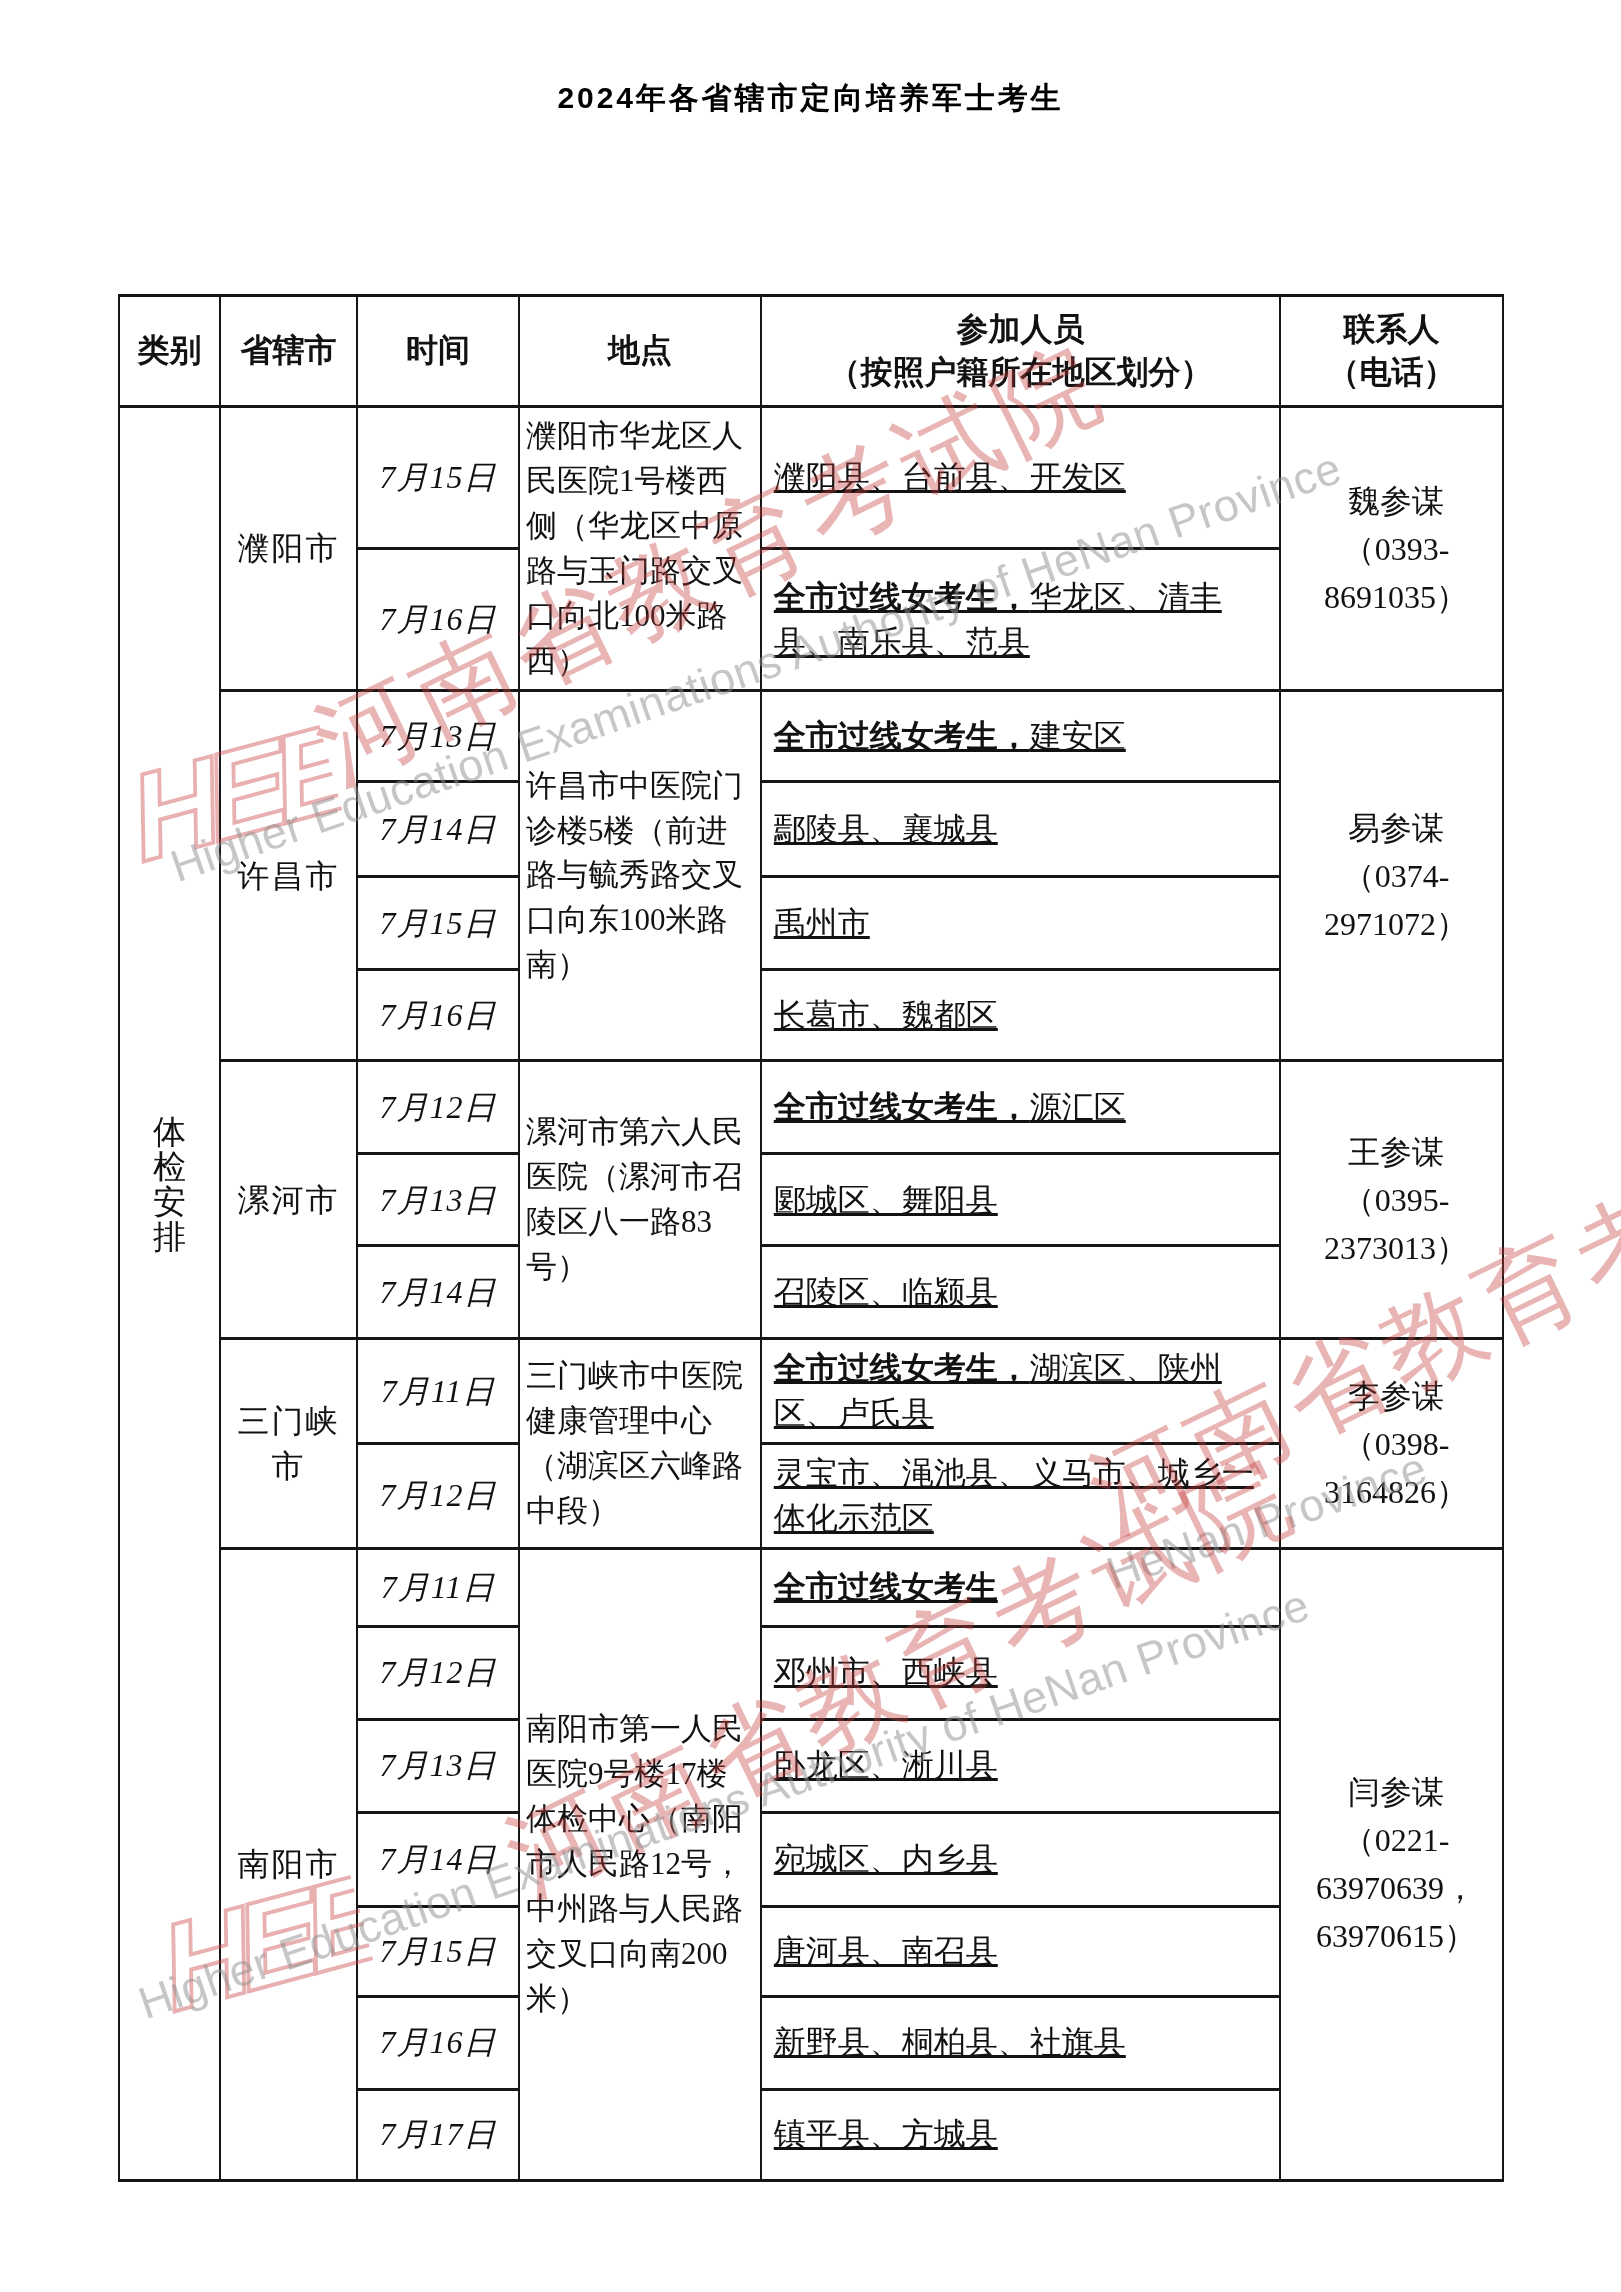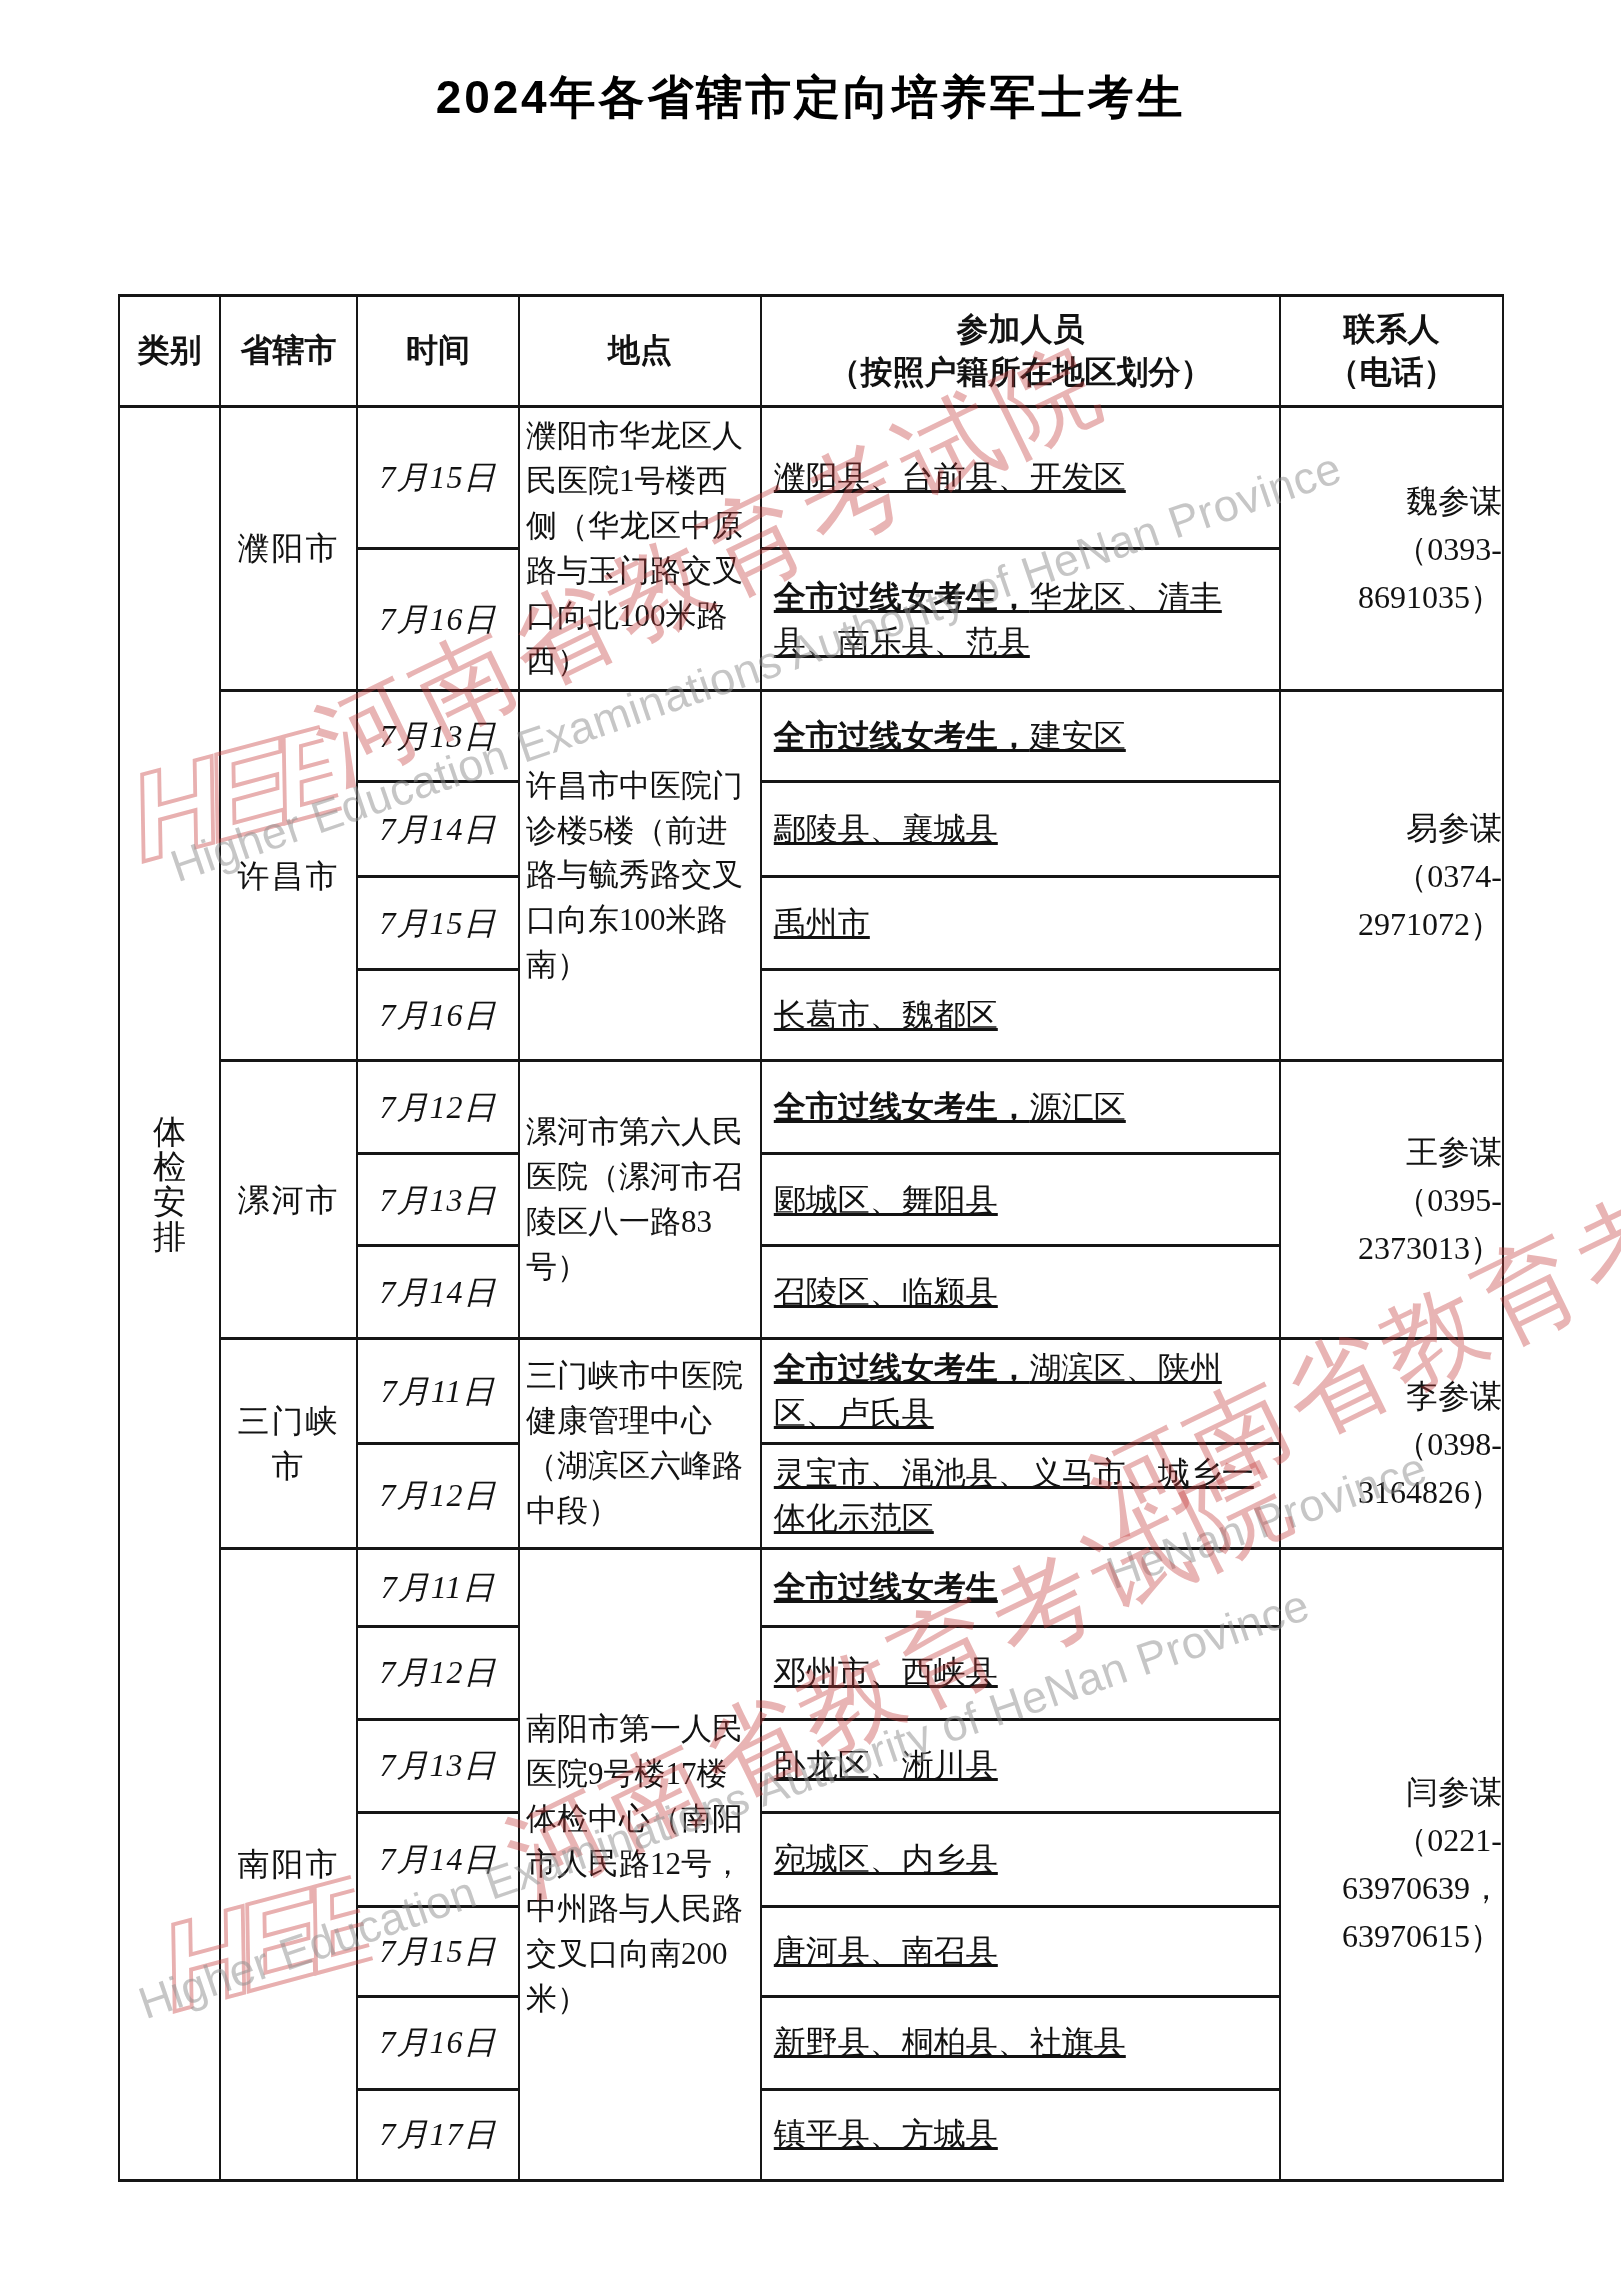--- a/index.html
+++ b/index.html
@@ -1,33 +1,33 @@
 <!DOCTYPE html>
 <html><head>
 <meta charset="utf-8">
 <style>
   html,body{margin:0;padding:0;background:#ffffff;}
   .page{position:relative;width:1621px;height:2293px;background:#ffffff;overflow:hidden;
         font-family:"Liberation Serif","DejaVu Serif",serif;color:#121212;}
   
   .title{position:absolute;top:65px;left:0;width:100%;text-align:center;z-index:2;}
   .title div{font-family:"Liberation Sans","DejaVu Sans",sans-serif;font-weight:700;
-             font-size:46px;line-height:65px;letter-spacing:2.9px;color:#000;}
+             font-size:30px;line-height:65px;letter-spacing:2.9px;color:#000;}
   
   table.sched{position:absolute;left:118px;top:294px;width:1385px;z-index:1;
               border-collapse:collapse;table-layout:fixed;}
   .sched th,.sched td{border:2.9px solid #161616;border-top-width:3.9px;border-bottom-width:3.9px;
               vertical-align:middle;text-align:center;padding:0;overflow:hidden;}
   .sched th{font-family:"Liberation Sans","DejaVu Sans",sans-serif;font-weight:700;
               font-size:32px;line-height:1.35;}
   .sched td{font-size:32px;line-height:1.4;}
   td.loc{text-align:left;padding:5.9px 5.9px;font-size:31px;line-height:1.45;}
   td.part{text-align:left;padding:5.9px 9.8px 5.9px 11.8px;text-decoration:underline;}
   td.part .lead{font-family:"Liberation Sans","DejaVu Sans",sans-serif;font-weight:700;}
-  td.contact{text-align:right;padding-left:9px;line-height:1.5;}
+  td.contact{text-align:center;padding-left:9px;line-height:1.5;}
   td.date{letter-spacing:1px;font-style:italic;}
   td.city{letter-spacing:2px;}
   .cat-wrap{width:39px;margin:0 auto;font-size:33px;line-height:35px;word-break:break-all;
             transform:translateY(-108px);}
   
   .wm{position:absolute;inset:0;z-index:3;pointer-events:none;}
   .wm-cn{position:absolute;white-space:nowrap;font-size:100px;letter-spacing:7.8px;
          color:#c43c3c;opacity:.38;transform-origin:0 100%;transform:rotate(-26deg);
          font-family:"Liberation Serif","DejaVu Serif",serif;}
   .wm-en{position:absolute;white-space:nowrap;font-size:45px;letter-spacing:0.5px;

